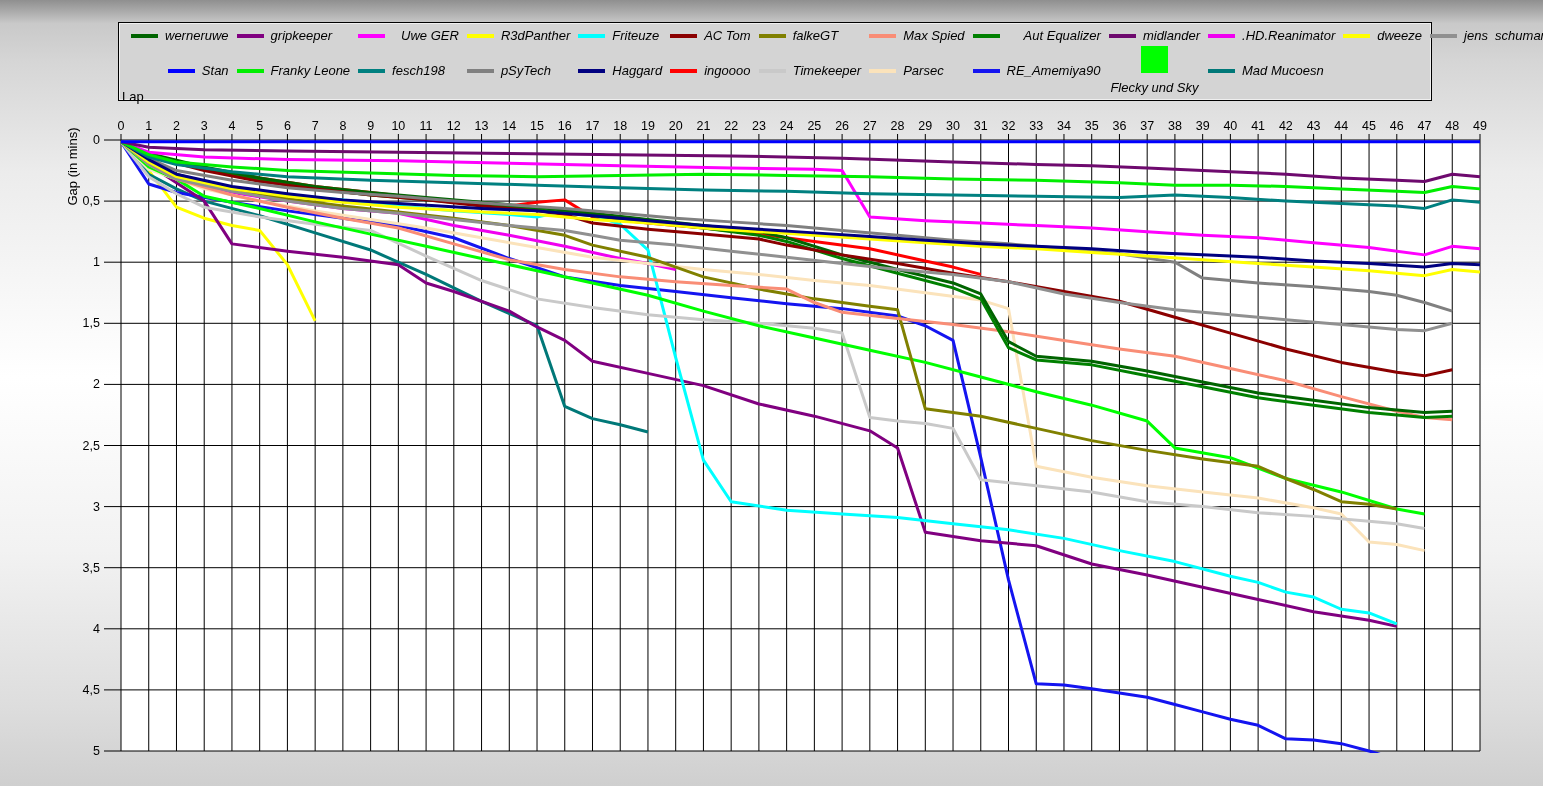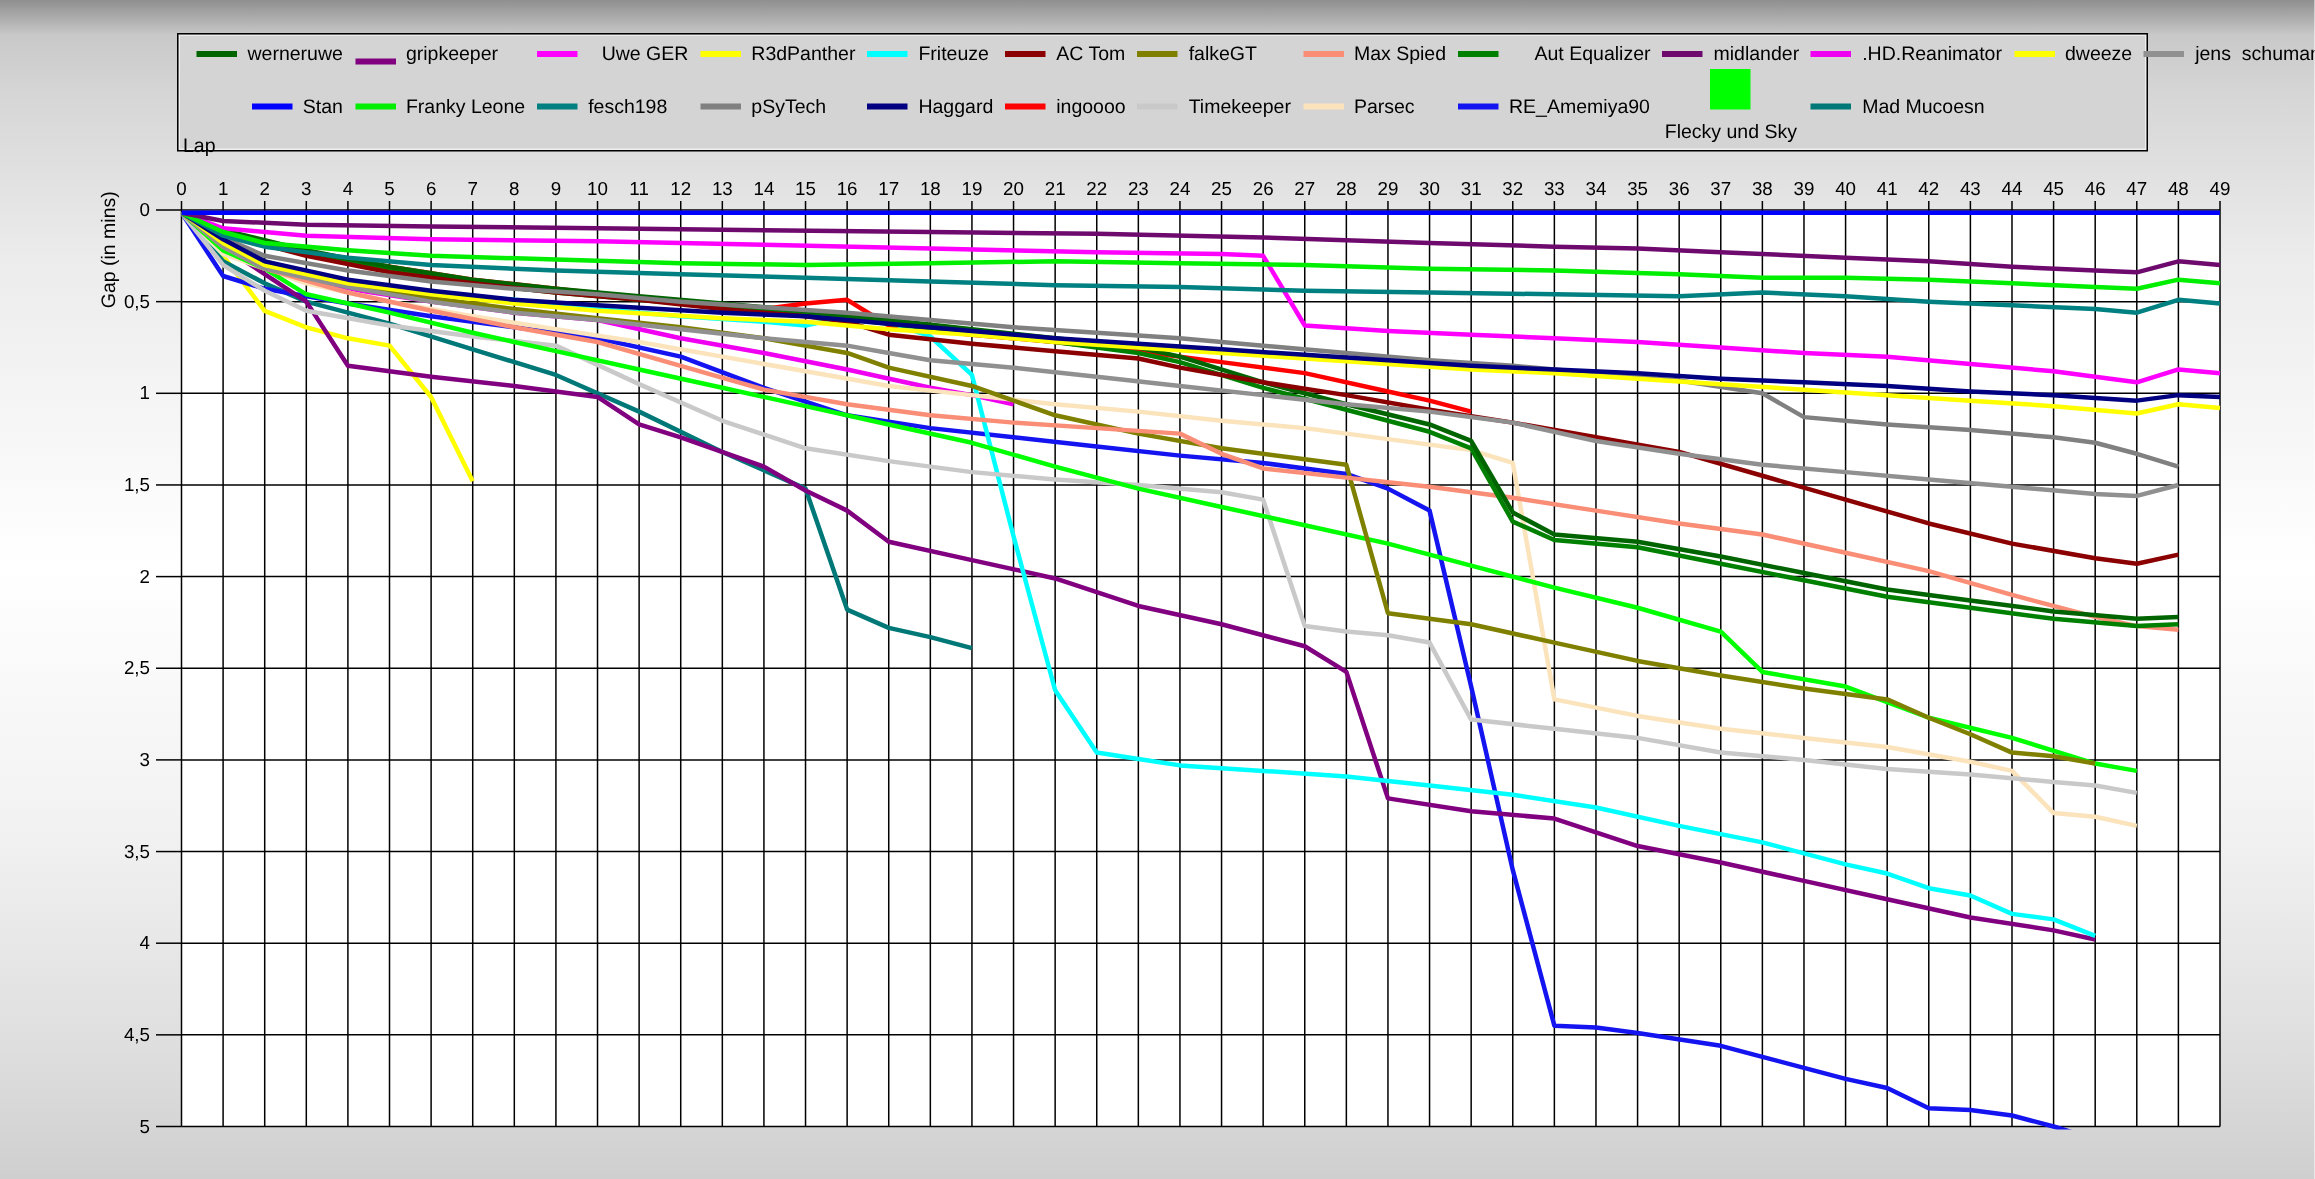--- a/index.html
+++ b/index.html
@@ -18,41 +18,41 @@
     row-gap:3px;column-gap:8px;
     background:#d4d4d4;
     border:1px solid #000;
     box-shadow:0 0 0 1px #efefef inset;
     padding:5px 12px 5px 12px;
     box-sizing:border-box;
     font-size:13px;color:#000;
   }
   .legend-item{display:flex;align-items:center;gap:7px;line-height:15px;}
   .legend-swatch{width:27px;height:4px;flex:0 0 27px;}
-  .legend-label{white-space:pre;}
+  .legend-label{white-space:pre;font-style:italic;}
   .axis-title-x{position:absolute;left:122px;top:89px;font-size:13px;color:#000;}
   .axis-title-y{
     position:absolute;left:24px;top:159px;width:96px;
     font-size:13px;color:#000;
     transform:rotate(-90deg);transform-origin:center;
     text-align:center;
   }
   svg text{font-family:"Liberation Sans",sans-serif;}
 </style>
 </head>
 <body>
 
 <div class="screen">
 
   <div class="legend" id="legend">
       <div class="legend-item" style="grid-area: 1 / 1;">
         <span class="legend-swatch" style="background: rgb(0, 100, 0);"></span>
         <span class="legend-label">werneruwe</span>
       </div>
-      <div class="legend-item" style="grid-area: 1 / 2; align-items: flex-end;">
+      <div class="legend-item" style="grid-area: 1 / 2;">
         <span class="legend-swatch" style="background: rgb(128, 0, 128);"></span>
         <span class="legend-label">gripkeeper</span>
       </div>
       <div class="legend-item" style="grid-area: 1 / 3; gap: 16px;">
         <span class="legend-swatch" style="background: rgb(255, 0, 255);"></span>
         <span class="legend-label">Uwe GER</span>
       </div>
       <div class="legend-item" style="grid-area: 1 / 4;">
         <span class="legend-swatch" style="background: rgb(255, 255, 0);"></span>
         <span class="legend-label">R3dPanther</span>

